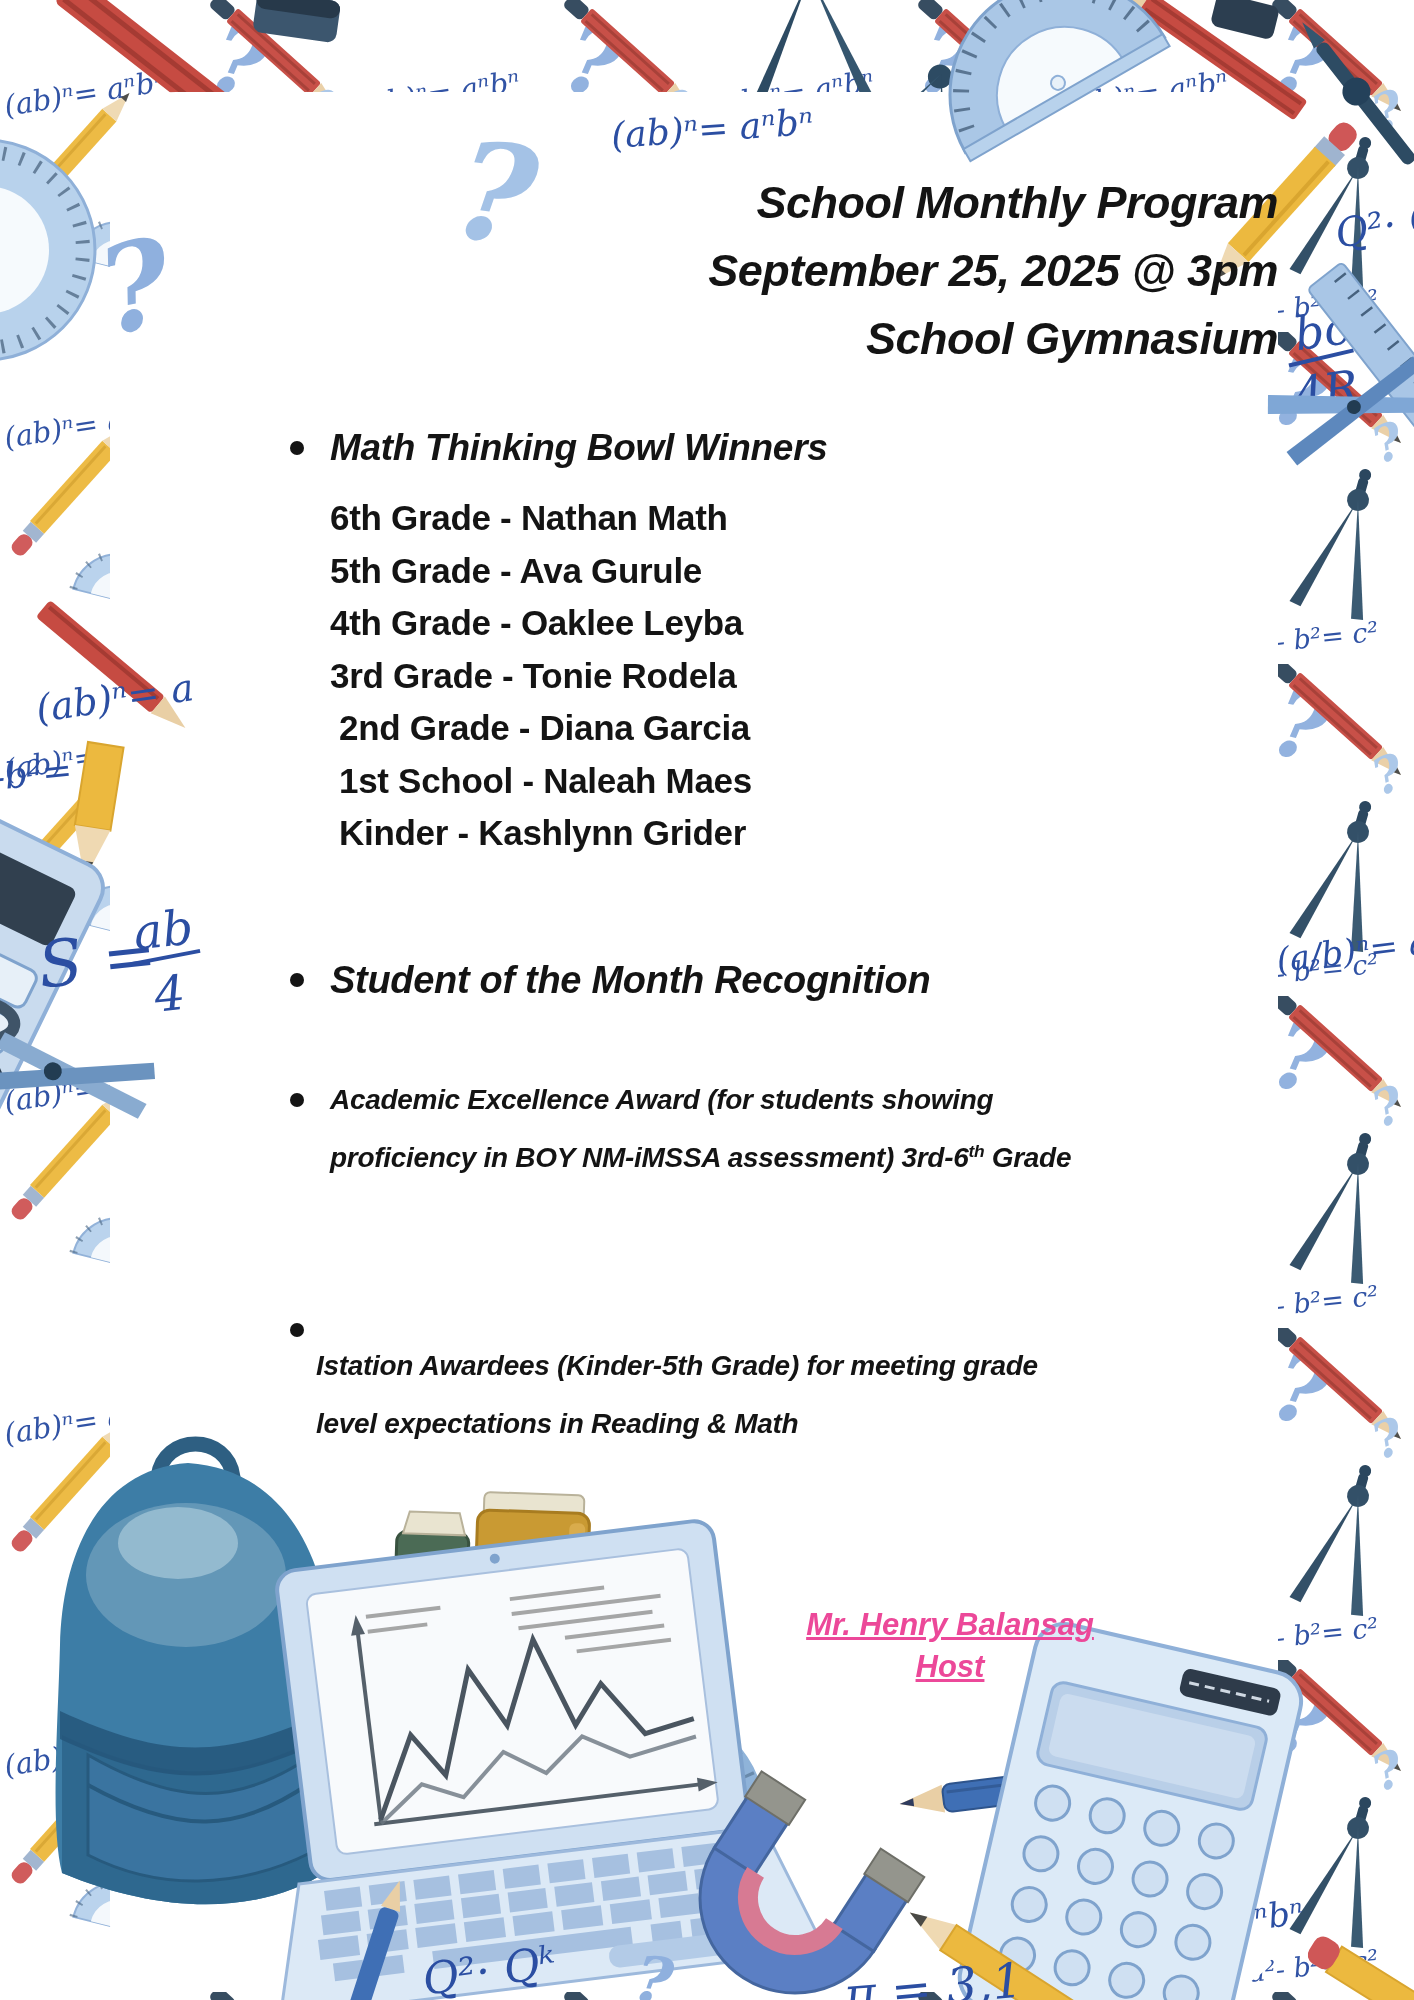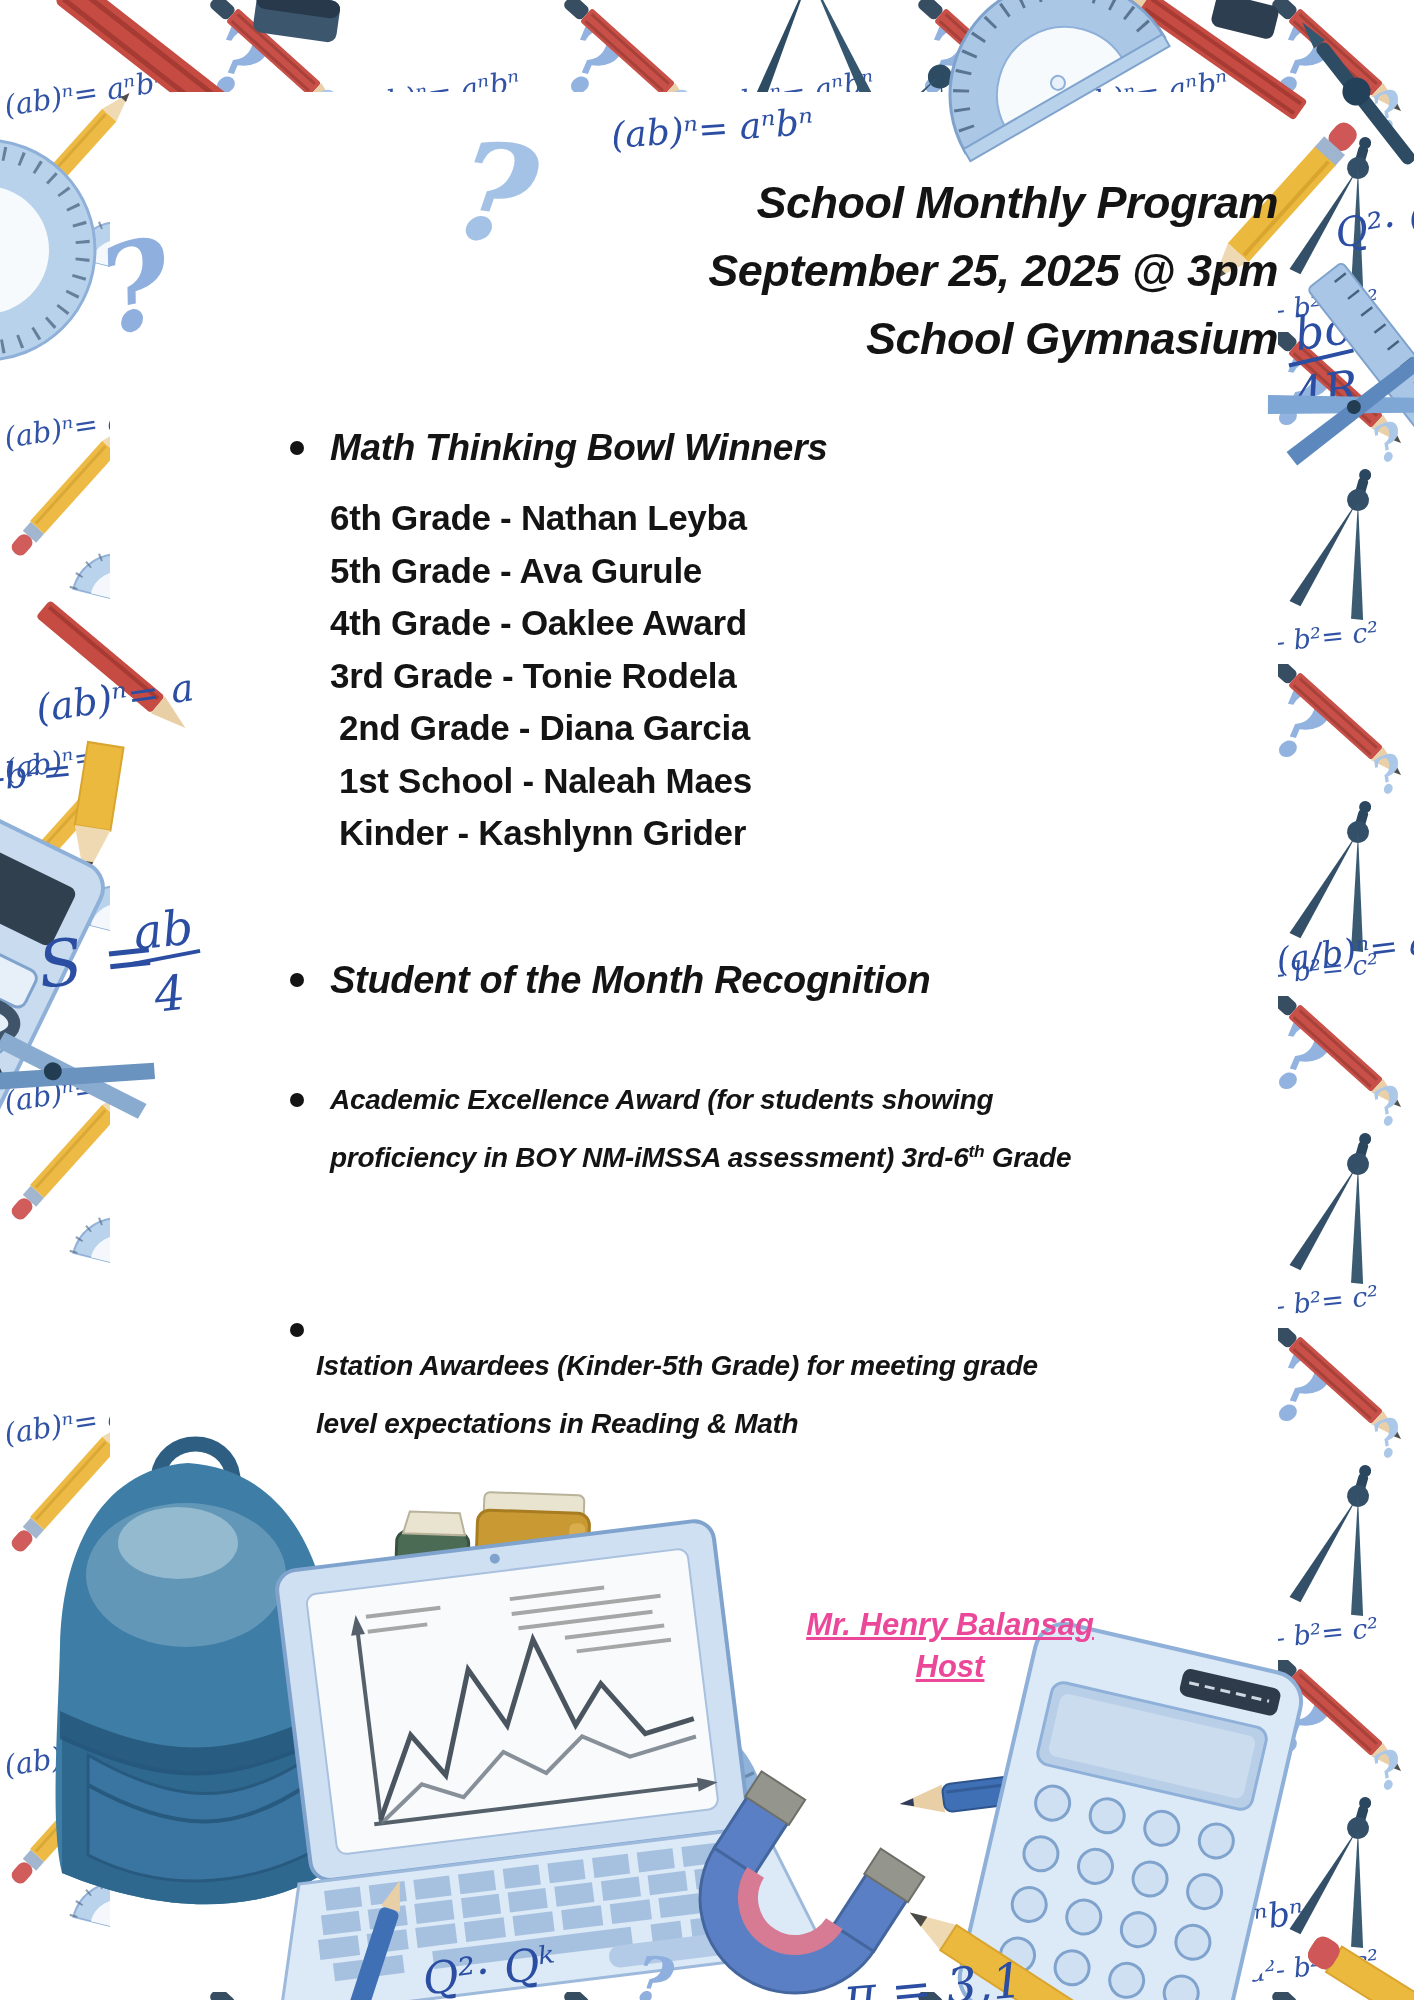--- a/index.html
+++ b/index.html
@@ -318,23 +318,23 @@
     <div>September 25, 2025 @ 3pm</div>
     <div>School Gymnasium</div>
   </div>
 
   <div class="bullet b1" style="top:424px;">
     <span class="dot"></span>
     <span class="btext">Math Thinking Bowl Winners</span>
   </div>
 
   <ul class="winners">
-    <li>6th Grade - Nathan Leyba</li>
+    <li>6th Grade - Nathan Math</li>
     <li>5th Grade - Ava Gurule</li>
-    <li>4th Grade - Oaklee Award</li>
+    <li>4th Grade - Oaklee Leyba</li>
     <li>3rd Grade - Tonie Rodela</li>
     <li class="ind">2nd Grade - Diana Garcia</li>
     <li class="ind">1st School - Naleah Maes</li>
     <li class="ind">Kinder - Kashlynn Grider</li>
   </ul>
 
   <div class="bullet b2" style="top:956px;">
     <span class="dot"></span>
     <span class="btext">Student of the Month Recognition</span>
   </div>

